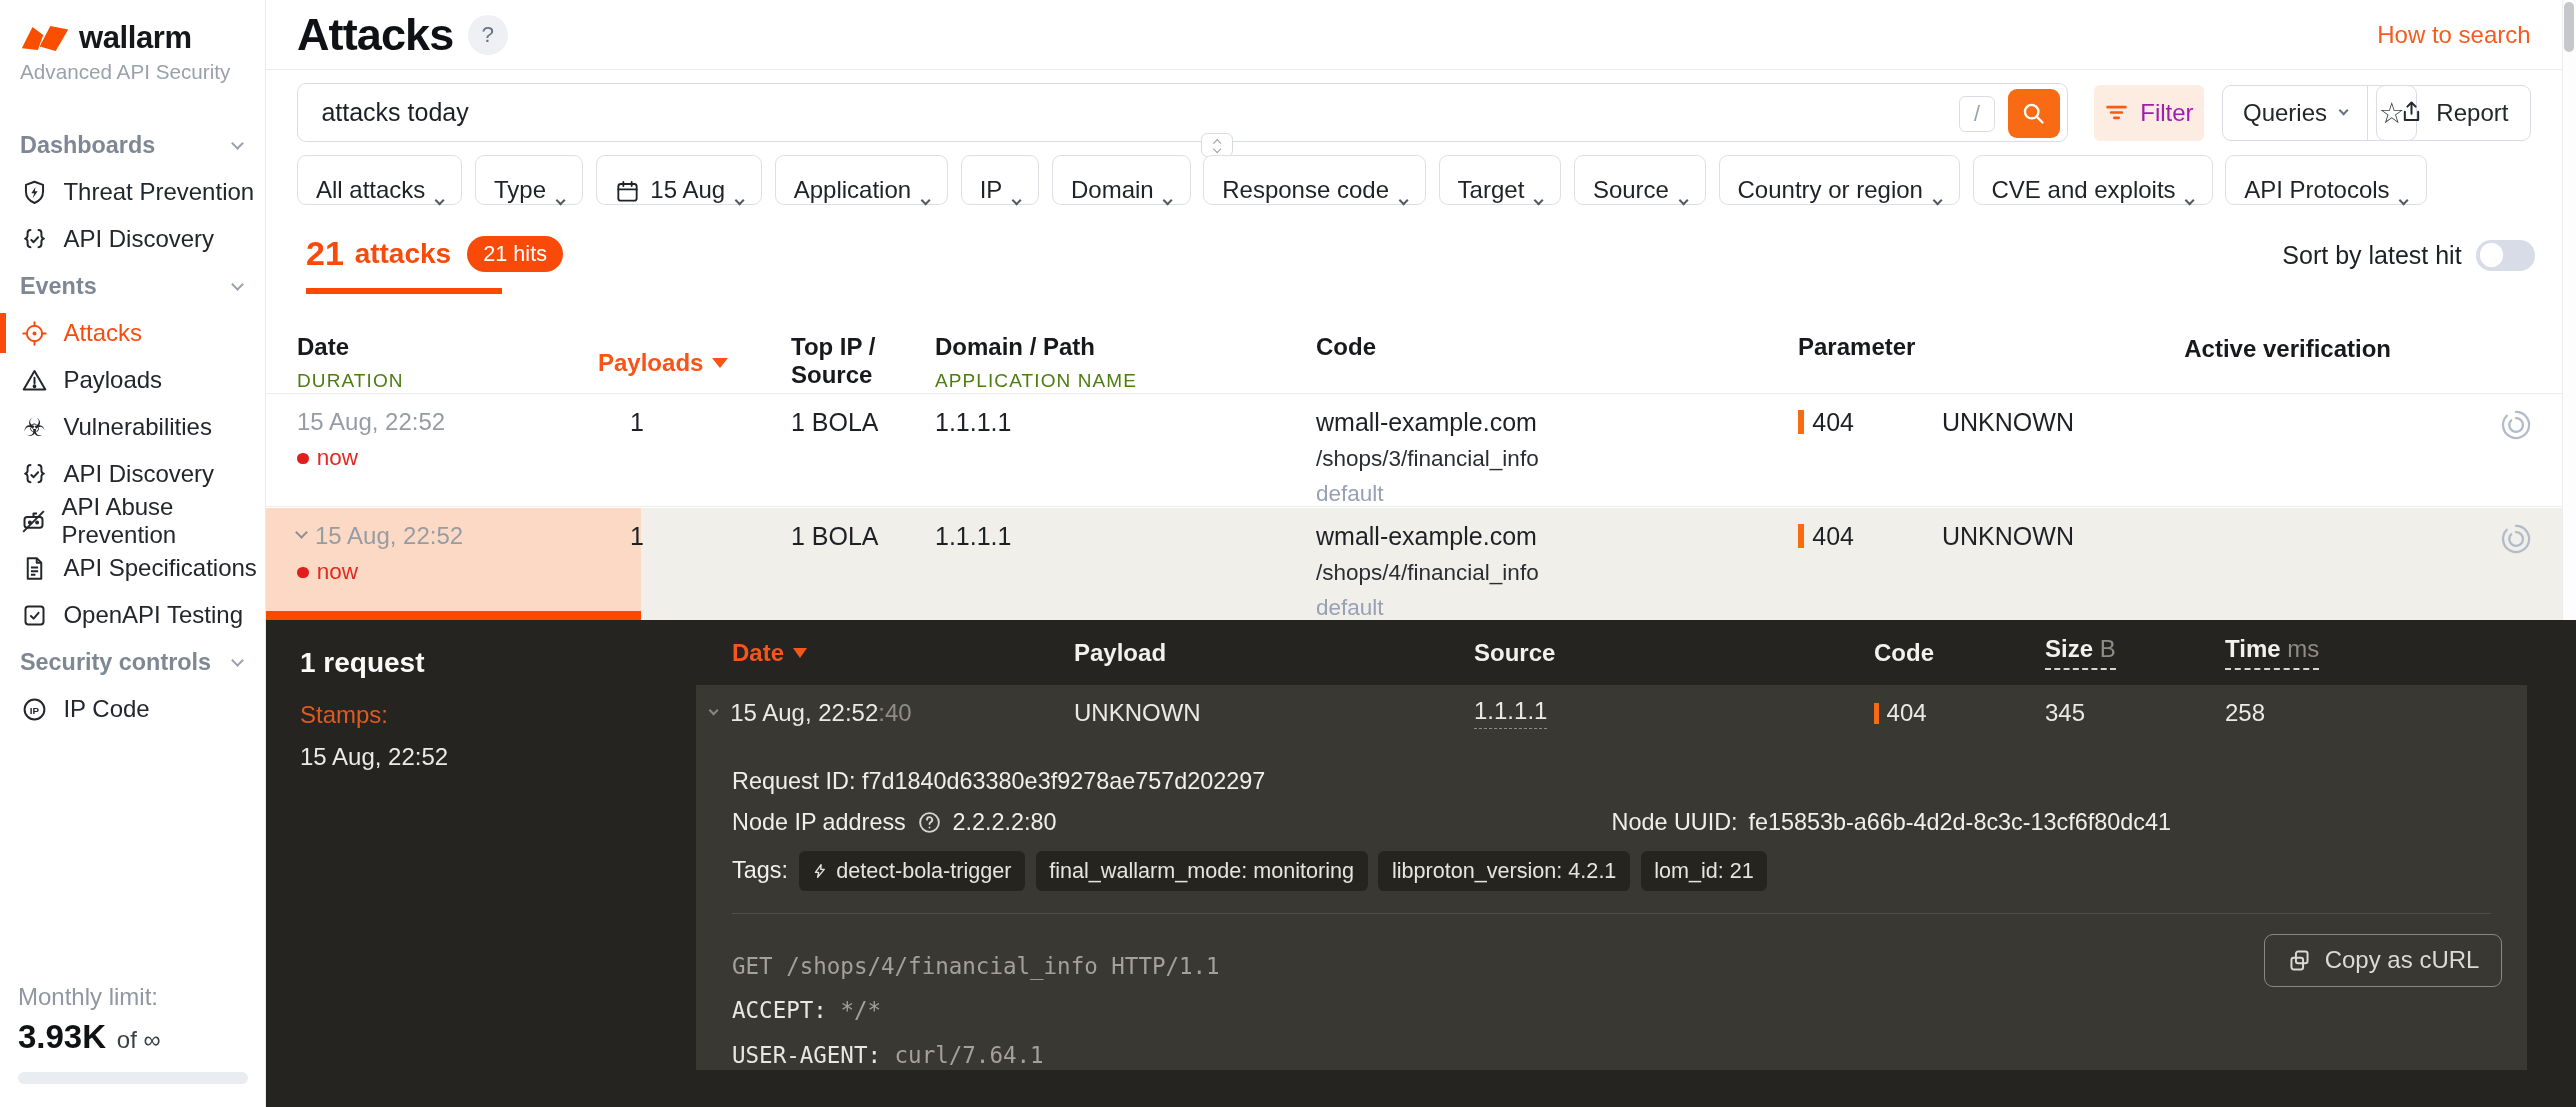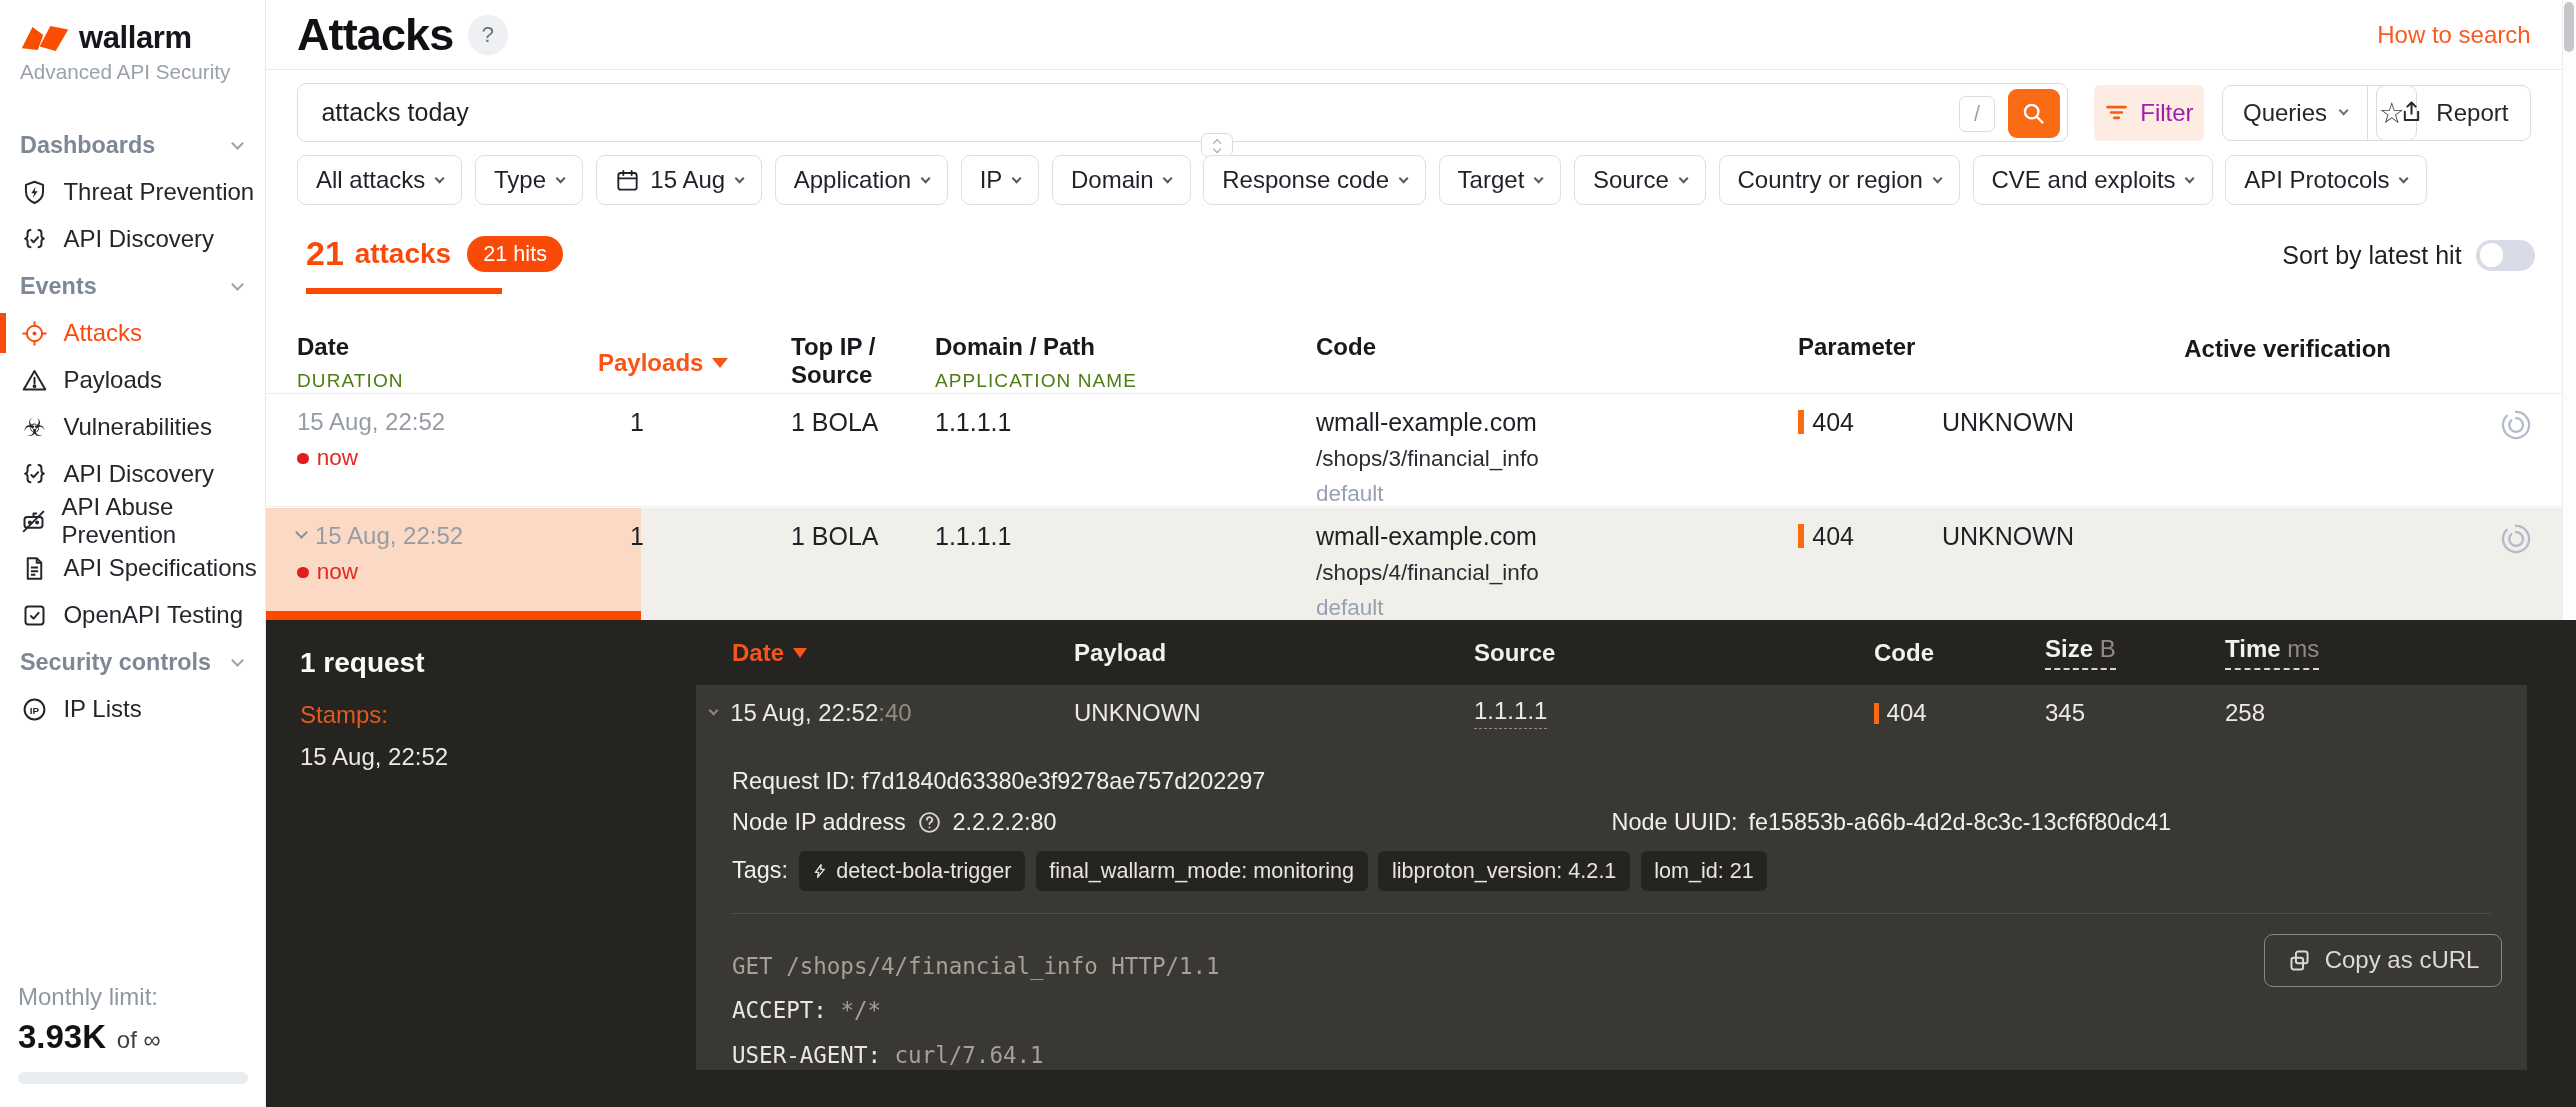--- a/index.html
+++ b/index.html
@@ -48,21 +48,21 @@
   #search-stepper i.up { transform:rotate(-135deg); margin-top:2.7px; }
   #search-stepper i.down { transform:rotate(45deg); margin-top:-2.7px; }
   #filter-btn { position:absolute; left:1828px; top:1.8px; width:110px; height:56px; border-radius:6px; background:#fdece1; color:#a21caf; font-size:24px; display:flex; align-items:center; justify-content:center; gap:10.8px; cursor:pointer; }
   #queries-group { position:absolute; left:1956px; top:1.8px; height:56px; display:flex; border:0.9px solid #d9dde3; border-radius:9px; overflow:hidden; }
   #queries-btn { display:flex; align-items:center; gap:12.6px; padding:0 20px; font-size:24px; color:#24272c; cursor:pointer; }
   #queries-btn .chev { color:#6b7280; }
   #star-btn { width:49px; display:flex; align-items:center; justify-content:center; border-left:0.9px solid #d9dde3; font-size:29px; color:#3b3f45; cursor:pointer; }
   #report-btn { position:absolute; right:45px; top:1.8px; height:56px; border:0.9px solid #d9dde3; border-radius:9px; display:flex; align-items:center; gap:12.6px; padding:0 21.6px; font-size:24px; color:#24272c; cursor:pointer; }
 
   #chips-row { position:absolute; left:31px; top:155px; display:flex; gap:12.6px; }
-  .chip { height:50px; border:0.9px solid #dcdfe4; border-radius:9px; background:#fff; display:flex; align-items:center; gap:10.8px; padding:0 18px; font-size:24px; color:#1f2228; cursor:pointer; }
+  .chip { height:50px; border:0.9px solid #dcdfe4; border-radius:9px; background:#fff; display:flex; align-items:flex-end; gap:10.8px; padding:0 18px; font-size:24px; color:#1f2228; cursor:pointer; }
   .chip .chev { color:#555a61; }
 
   #count-row { position:absolute; left:0; right:41px; top:227px; height:72px; }
   #attack-count { position:absolute; left:40px; top:7.2px; display:flex; align-items:center; gap:10.8px; }
   .count-num { font-size:34px; font-weight:700; color:#fa4a0a; }
   .count-word { font-size:28px; font-weight:700; color:#fa4a0a; }
   .hits-pill { margin-left:5.4px; background:#fa4a0a; color:#fff; font-size:21.6px; height:36px; border-radius:18px; display:flex; align-items:center; padding:0 16px; }
   #count-underline { position:absolute; left:40px; top:61px; width:196px; height:6.3px; background:#fb4a00; }
   #sort-row { position:absolute; right:0; top:12.6px; display:flex; align-items:center; gap:14.4px; }
   #sort-label { font-size:25px; color:#1d2025; }
@@ -256,21 +256,21 @@
       <span>Security controls</span>
         <i class="chev"></i>
     </div>
     <div class="nav-item">
       <span class="nicon">
           <svg width="27" height="27" viewBox="0 0 30 30" fill="none" stroke="currentColor" stroke-width="2.2" style="font-size:27px">
             <circle cx="15" cy="15" r="11"></circle>
             <text x="15" y="19.5" text-anchor="middle" font-size="11" font-weight="bold" fill="currentColor" stroke="none" font-family="Liberation Sans, sans-serif">IP</text>
           </svg>
         </span>
-      <span>IP Lists</span>
+      <span>IP Code</span>
     </div>
   </nav>
 
   <div id="sidebar-footer">
     <div class="limit-label">Monthly limit:</div>
     <div class="limit-value-row">
       <span class="limit-value">3.93K</span>
       <span class="limit-of">of ∞</span>
     </div>
     <div class="limit-track"></div>

